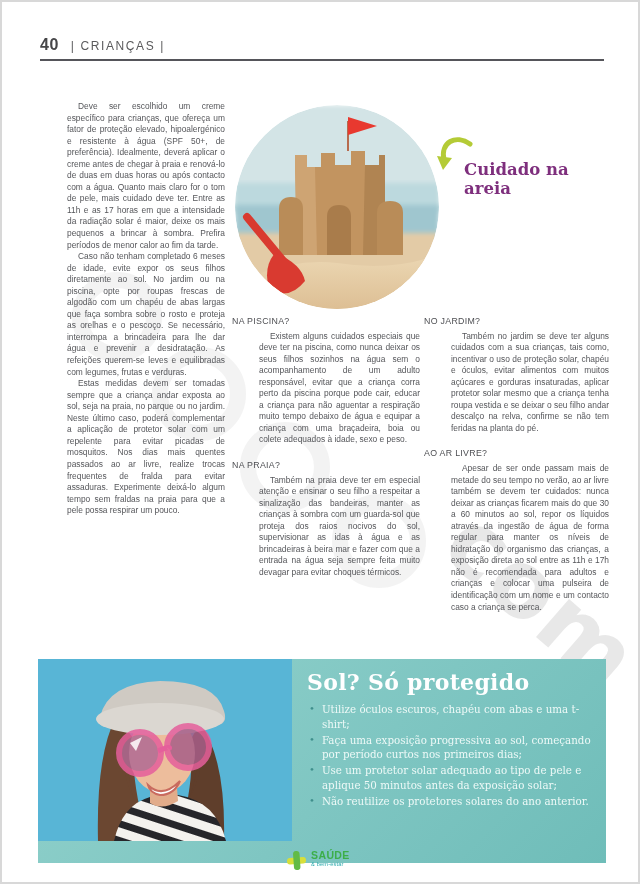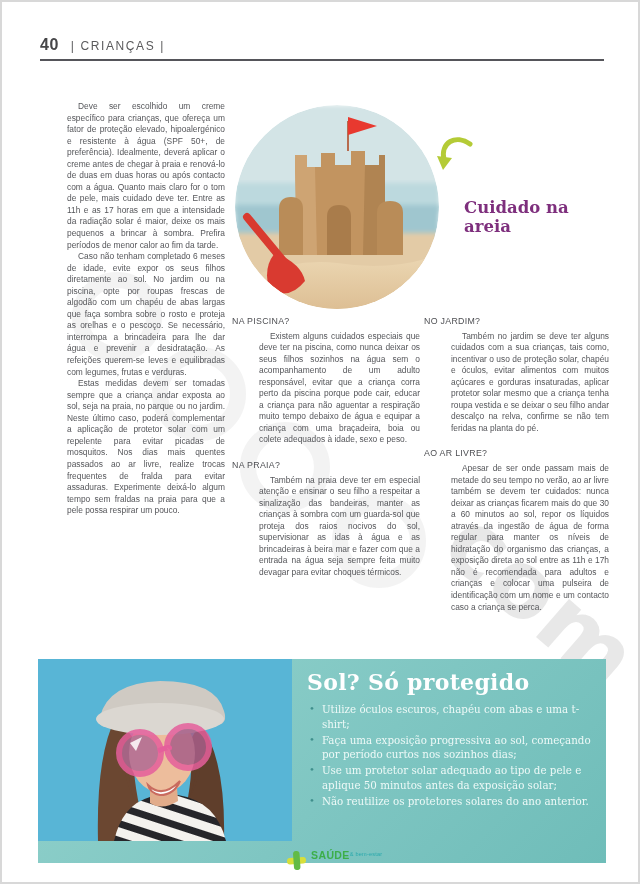--- a/index.html
+++ b/index.html
@@ -18,36 +18,36 @@
   .bodytxt p{margin:0;}
   .bodytxt p.ind{text-indent:11px;margin-left:27px;}
   .col-left{position:absolute;left:38px;top:99px;width:185px;}
   .col-mid{position:absolute;left:230px;top:314px;width:188px;}
   .col-right{position:absolute;left:422px;top:314px;width:185px;}
   h4.sec{font-size:8.8px;font-weight:normal;color:#4e4f53;margin:0 0 3px 0;letter-spacing:.3px;}
   .secgap{height:14px;}
   
   .circle-photo{position:absolute;left:233px;top:103px;width:204px;height:204px;border-radius:50%;overflow:hidden;}
   
-  .note{position:absolute;left:462px;top:158px;width:142px;margin-top:38px;}
+  .note{position:absolute;left:462px;top:158px;width:142px;}
   .note h3{margin:0 0 4px 0;font-family:"DejaVu Serif",serif;font-weight:bold;font-size:16.5px;color:#7e2f7d;}
   .note p{margin:0;font-family:"DejaVu Serif",serif;font-size:8.6px;line-height:11.8px;color:#4f5054;}
   .note-arrow{position:absolute;left:434px;top:134px;width:38px;height:42px;}
   
   .sun-box{position:absolute;left:36px;top:657px;width:568px;height:204px;
     background:linear-gradient(135deg,#92d2cc 0%,#7fc6c2 55%,#6fbdb9 100%);}
   .sun-photo{position:absolute;left:0;top:0;width:254px;height:182px;overflow:hidden;}
   .sun-content{position:absolute;left:269px;top:10px;width:288px;}
   .sun-content h2{margin:0 0 7px 0;font-family:"DejaVu Serif",serif;font-weight:bold;font-size:22px;color:#ffffff;letter-spacing:.3px;}
   .sun-content ul{margin:0;padding:0;list-style:none;}
   .sun-content li{display:flex;gap:7px;font-family:"DejaVu Serif",serif;font-size:10.3px;line-height:14.8px;color:#edf9f7;margin:0 0 1px 2px;}
   .sun-content li .dot{color:#3f8f8c;font-size:10px;line-height:14.8px;}
   
   .flogo{position:absolute;left:284px;top:848px;display:flex;align-items:flex-start;gap:4px;}
-  .flogo .txt{display:flex;flex-direction:row;line-height:1;}
+  .flogo .txt{display:flex;flex-direction:column;line-height:1;}
   .flogo .t1{font-size:10.5px;font-weight:bold;color:#3cae49;letter-spacing:.4px;}
   .flogo .t2{font-size:5.6px;color:#2aa9ac;margin-top:1.5px;letter-spacing:.2px;}
   
   .wm{position:absolute;left:0;top:0;width:640px;height:884px;pointer-events:none;}
   .wm-text{position:absolute;left:430px;top:545px;font-family:"DejaVu Sans",sans-serif;
     font-weight:bold;font-size:92px;color:rgba(110,110,110,0.16);transform:rotate(41deg);letter-spacing:2px;}
   .wm-dot{position:absolute;border-radius:50%;border:16px solid rgba(120,120,120,0.09);}
   .wm-d1{left:70px;top:270px;width:58px;height:58px;}
   .wm-d2{left:150px;top:345px;width:62px;height:62px;}
   .wm-d3{left:238px;top:420px;width:58px;height:58px;}
@@ -177,21 +177,21 @@
     </div>
     <div class="sun-content">
       <h2>Sol? Só protegido</h2>
       <ul>
         <li>
             <span class="dot">•</span>
             <span>Utilize óculos escuros, chapéu com abas e uma t-shirt;</span>
           </li>
         <li>
             <span class="dot">•</span>
-            <span>Faça uma exposição progressiva ao sol, começando por período curtos nos sozinhos dias;</span>
+            <span>Faça uma exposição progressiva ao sol, começando por período curtos nos primeiros dias;</span>
           </li>
         <li>
             <span class="dot">•</span>
             <span>Use um protetor solar adequado ao tipo de pele e aplique 50 minutos antes da exposição solar;</span>
           </li>
         <li>
             <span class="dot">•</span>
             <span>Não reutilize os protetores solares do ano anterior.</span>
           </li>
       </ul>

